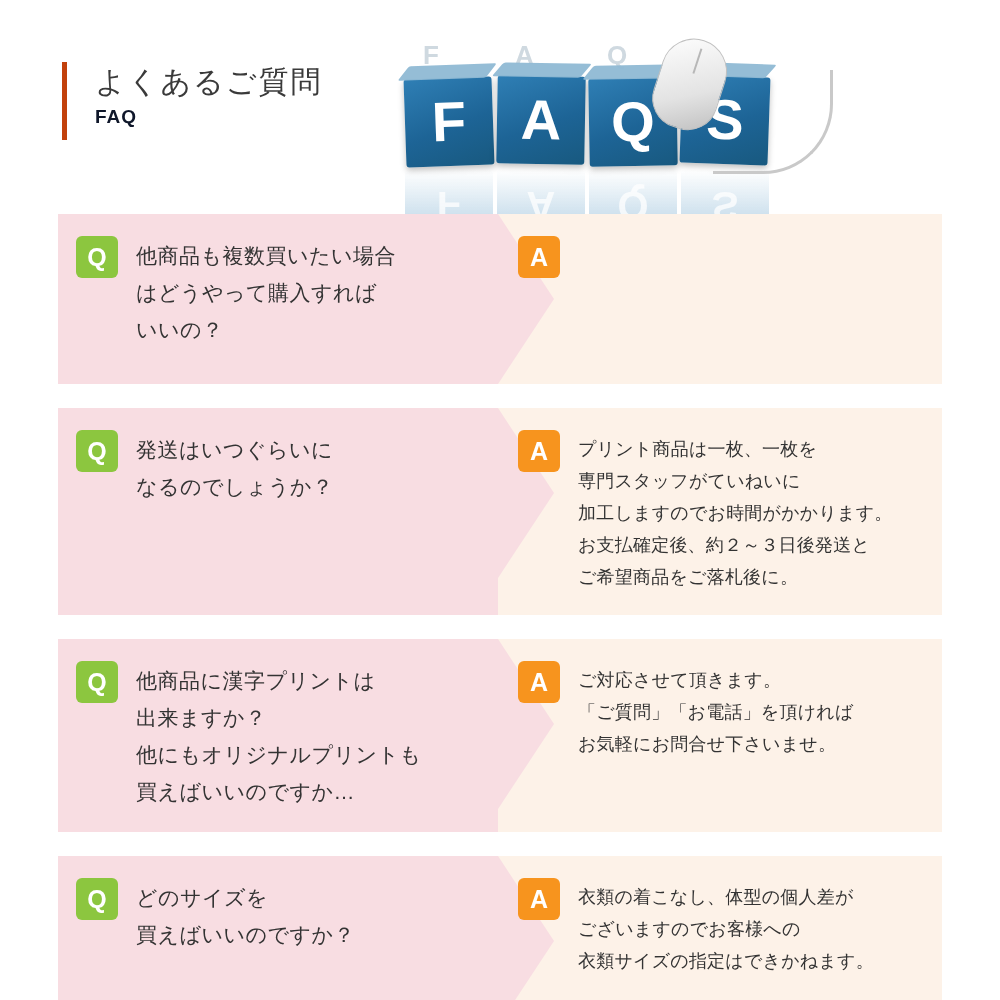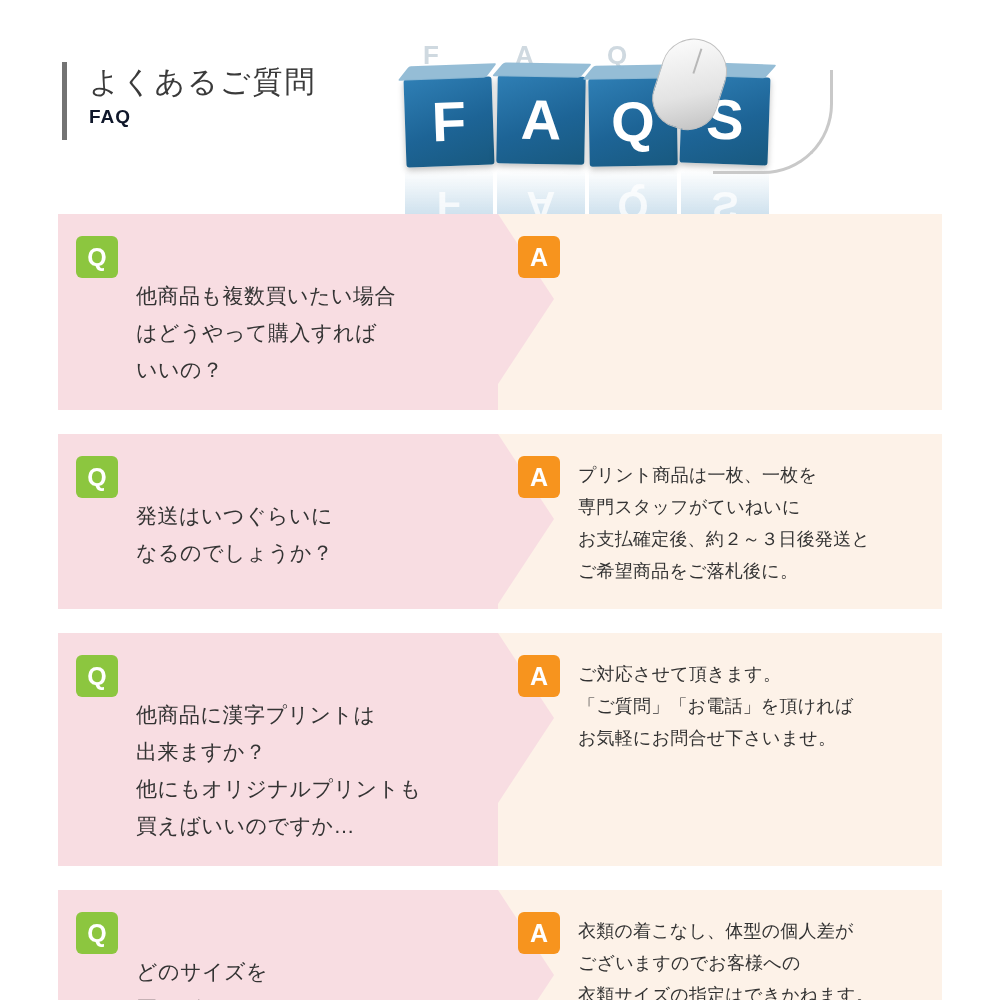--- a/index.html
+++ b/index.html
@@ -12,22 +12,22 @@
   .page { position: relative; width: 1000px; height: 1000px; }
 
   
   .header {
     position: relative;
     height: 210px;
   }
   .title-block {
     position: absolute;
     left: 62px; top: 62px;
-    padding-left: 22px;
-    border-left: 5px solid #737373;
+    padding-left: 28px;
+    border-left: 5px solid #c2410c;
     height: 78px;
   }
   .title-main {
     font-size: 30px;
     color: #3a3a3a;
     letter-spacing: 2px;
     line-height: 40px;
     font-weight: 500;
   }
   .title-sub {
@@ -175,21 +175,20 @@
   }
   .badge-q { background: #8cc63f; }
   .badge-a { background: #f7941e; }
 
   .q-text {
     font-size: 21px;
     line-height: 37px;
     color: #333333;
     letter-spacing: .5px;
     padding-top: 1px;
-    margin-top: 40px;
   }
   .a-text {
     font-size: 18px;
     line-height: 32px;
     color: #333333;
     letter-spacing: .2px;
     padding-top: 3px;
   }
   .a-note {
     font-size: 15px;
@@ -275,20 +274,21 @@
               <div>発送はいつぐらいに</div>
               <div>なるのでしょうか？</div>
             </div>
           </div>
           <div class="a-side">
             <div class="badge badge-a">A</div>
             <div>
               <div class="a-text">
                 <div>プリント商品は一枚、一枚を</div>
                 <div>専門スタッフがていねいに</div>
+                <div>加工しますのでお時間がかかります。</div>
                 <div>お支払確定後、約２～３日後発送と</div>
                 <div>ご希望商品をご落札後に。</div>
               </div>
             </div>
           </div>
         </div>
       </div>
       <div class="faq-row">
         <div class="row-bg">
           <div class="bg-q"></div>

